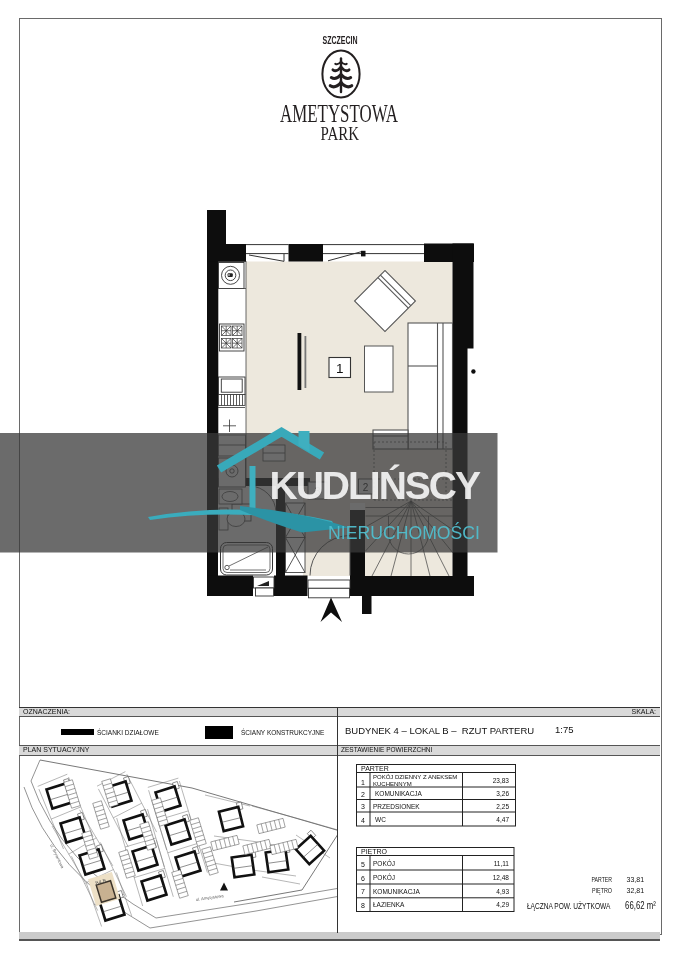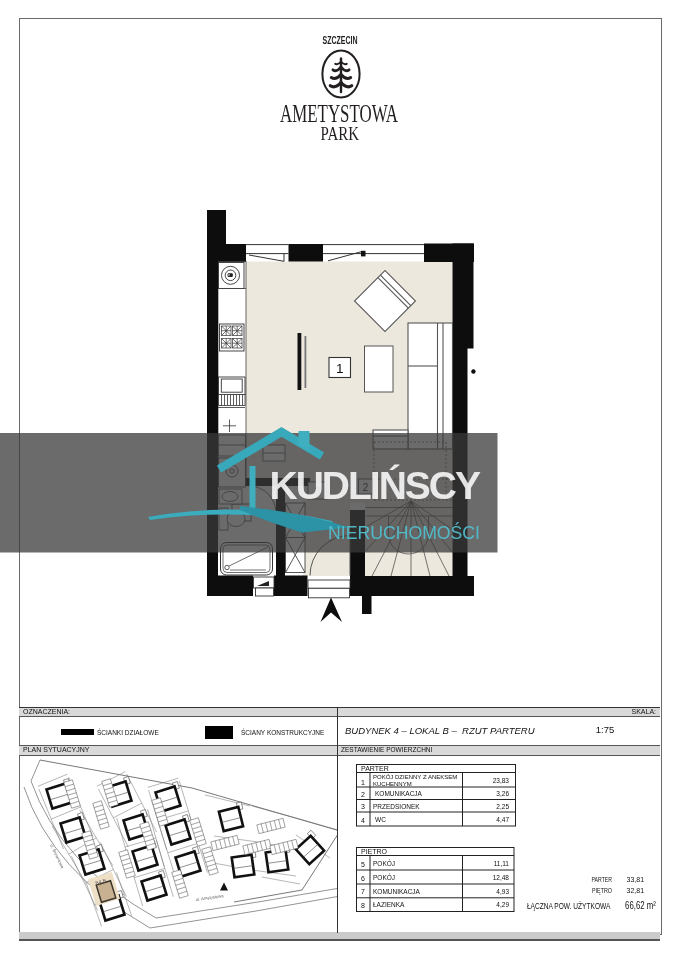--- a/index.html
+++ b/index.html
@@ -279,23 +279,23 @@
 <div class="abs" style="left:337px;top:707.5px;width:319px;height:8.5px;background:#d9d9d9;border-bottom:1px solid #555;font-size:7px;color:#111;text-align:right;padding-right:4px;line-height:8.5px;">SKALA:</div>
 
 <div class="abs" style="left:60.5px;top:729px;width:33px;height:5.5px;background:#000;"></div>
 
 <div class="abs" style="left:97px;top:728.5px;font-size:6.5px;color:#111;">ŚCIANKI DZIAŁOWE</div>
 
 <div class="abs" style="left:204.5px;top:725.5px;width:28px;height:13px;background:#000;"></div>
 
 <div class="abs" style="left:241px;top:728.5px;font-size:6.5px;color:#111;">ŚCIANY KONSTRUKCYJNE</div>
 
-<div class="abs" style="left:345px;top:725px;font-size:9.5px;color:#111;font-style:italic;">BUDYNEK 4 – LOKAL B –&nbsp; RZUT PARTERU</div>
-
-<div class="abs" style="left:555px;top:724px;width:100px;font-size:9.5px;color:#111;text-align:center;">1:75</div>
+<div class="abs" style="left:345px;top:725px;font-size:9.5px;color:#111;">BUDYNEK 4 – LOKAL B –&nbsp; RZUT PARTERU</div>
+
+<div class="abs" style="left:555px;top:724px;width:100px;font-size:9.5px;color:#111;text-align:left;">1:75</div>
 
 <div class="abs" style="left:19px;top:745px;width:317px;height:8.5px;background:#d9d9d9;border-top:1px solid #555;border-bottom:1px solid #555;font-size:7px;color:#111;padding-left:4px;line-height:8.5px;">PLAN SYTUACYJNY</div>
 
 <div class="abs" style="left:337px;top:745px;width:319px;height:8.5px;background:#d9d9d9;border-top:1px solid #555;border-bottom:1px solid #555;font-size:6.5px;color:#111;padding-left:4px;line-height:8.5px;">ZESTAWIENIE POWIERZCHNI</div>
 
 <div class="abs" style="left:337px;top:707px;width:0;height:226px;border-left:1px solid #333;"></div>
 
 <svg class="abs" style="left:350px;top:758px;" width="320" height="175" viewBox="0 0 320 175">
   <g font-family="Liberation Sans, sans-serif" fill="#111">
 

